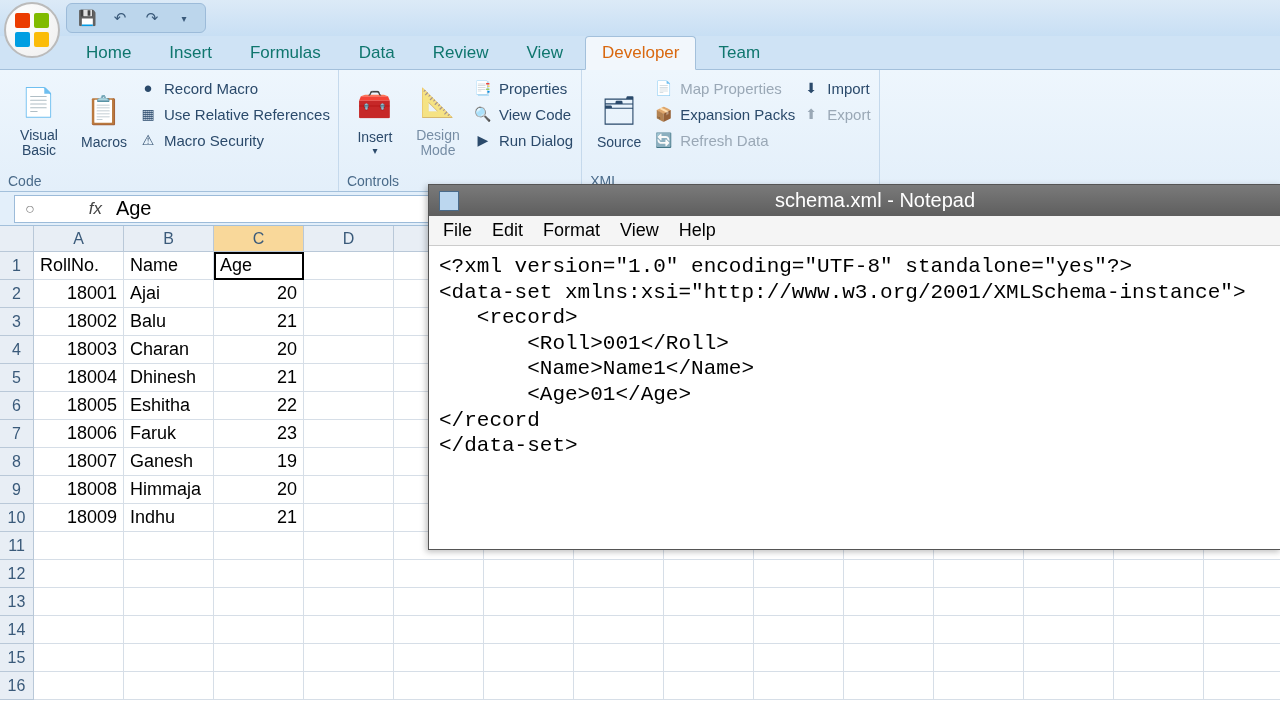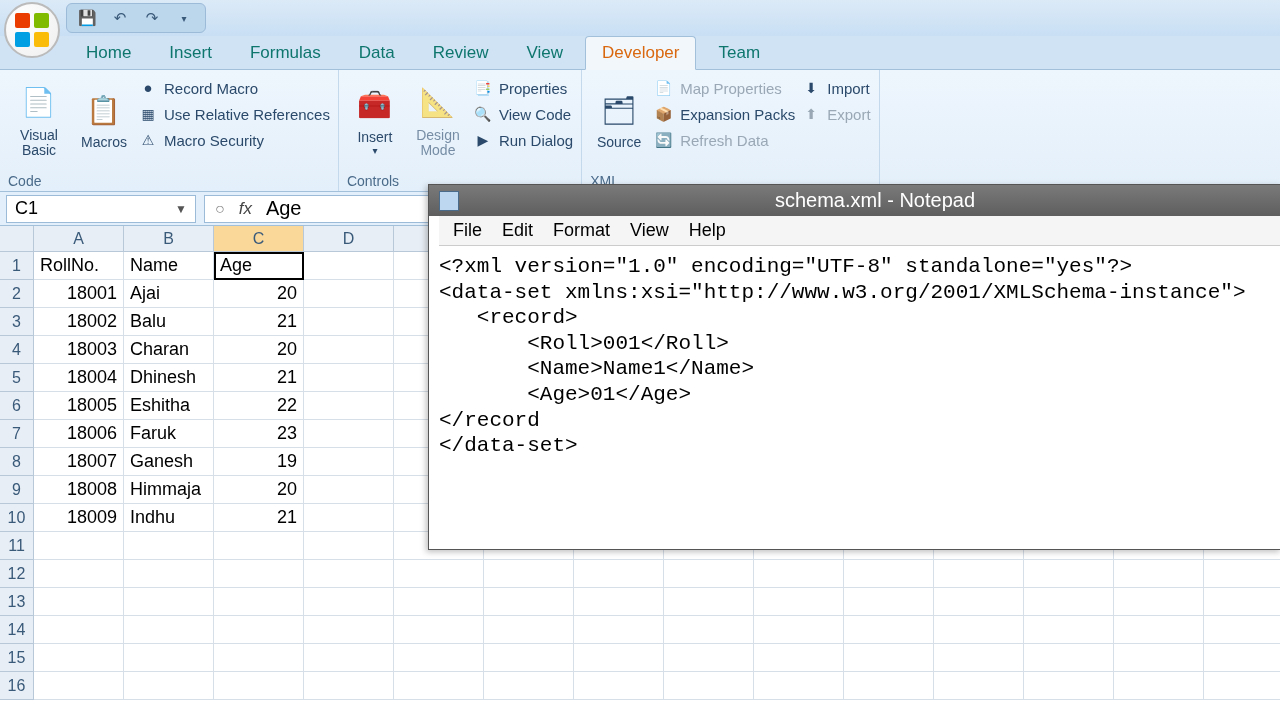--- a/index.html
+++ b/index.html
@@ -34,21 +34,21 @@
   .small-list { display:flex; flex-direction:column; gap:6px; padding-top:4px; }
   .small-btn { display:flex; align-items:center; gap:6px; font-size:15px; color:#2b4a6b; white-space:nowrap; }
   .small-btn.disabled { color:#9aa8b6; }
   .small-btn .sico { width:20px; height:20px; display:flex; align-items:center; justify-content:center; font-size:14px; }
 
   
   .fbar { height: 34px; background:#e3effa; border-bottom:1px solid #a3c0db; display:flex; align-items:center; padding-left:6px; }
   .namebox { width: 190px; height:28px; background:#fff; border:1px solid #9cbbd9; display:flex; align-items:center; justify-content:space-between; padding:0 8px; font-size:18px; }
   .namebox .dd { font-size:12px; color:#555;}
   .fxarea { flex:1; display:flex; align-items:center; height:28px; background:#fff; border:1px solid #9cbbd9; margin-left:8px; padding-left:10px; gap:14px; }
-  .fxarea .fx { font-style:italic; font-size:17px; color:#444;}
+  .fxarea .fx { font-style:italic; font-size:17px; color:#444;margin-left:40px;}
   .fxarea .cancel { color:#888; font-size:16px;}
   .fxval { font-size:20px; }
 
   
   .grid-wrap { position:absolute; top:226px; left:0; right:0; bottom:0; background:#fff; }
   .corner { position:absolute; left:0; top:0; width:34px; height:26px; background:#e8eef5; border-right:1px solid #b9c8d8; border-bottom:1px solid #b9c8d8; }
   .colheads { position:absolute; left:34px; top:0; height:26px; display:flex; }
   .colhead { width:90px; height:26px; background:#e8eef5; border-right:1px solid #b9c8d8; border-bottom:1px solid #b9c8d8; display:flex; align-items:center; justify-content:center; font-size:16px; color:#3a5a7a;}
   .colhead.sel { background:#f9d89a; }
   .rowheads { position:absolute; left:0; top:26px; width:34px; }
@@ -57,21 +57,21 @@
   .row { display:flex; }
   .cell { width:90px; height:28px; border-right:1px solid #d6dee7; border-bottom:1px solid #d6dee7; padding:0 6px; font-size:18px; display:flex; align-items:center; }
   .cell.num { justify-content:flex-end; }
   .cell.active { outline:2px solid #000; outline-offset:-2px; }
 
   
   .notepad { position:absolute; left:428px; top:184px; right:-2px; height:366px; background:#fff; border:1px solid #555; box-shadow: -2px 2px 6px rgba(0,0,0,0.25); display:flex; flex-direction:column; }
   .np-title { height:31px; background:linear-gradient(#7a7a7a,#5e5e5e); display:flex; align-items:center; padding-left:10px; gap:10px; }
   .np-title .npico { width:20px; height:20px; background:#bcd7ef; border:1px solid #4a6b8a; }
   .np-title .t { flex:1; text-align:center; font-size:20px; color:#fff; }
-  .np-menu { height:30px; display:flex; align-items:center; gap:20px; padding-left:14px; font-size:18px; background:#f5f5f5; border-bottom:1px solid #ccc;margin-left:10px; }
+  .np-menu { height:30px; display:flex; align-items:center; gap:20px; padding-left:14px; font-size:18px; background:#f5f5f5; border-bottom:1px solid #ccc; }
   .np-body { flex:1; padding:8px 10px; font-family: Consolas, "Courier New", monospace; font-size:21px; line-height:1.22; white-space:pre; overflow:hidden; }
 
   [data-interactable="true"] { cursor:pointer; }
 </style>
 </head>
 <body>
 
 <div class="titlebar" data-interactable="false">
   <div class="office-btn" data-interactable="true">
     <div class="logo" data-interactable="false">
@@ -190,24 +190,20 @@
           <span class="sico" data-interactable="false">⬆</span>
           <span data-interactable="false">Export</span>
         </div>
       </div>
     </div>
     <div class="group-label" data-interactable="false">XML</div>
   </div>
 </div>
 
 <div class="fbar" data-interactable="false">
-  <div class="namebox" data-interactable="true">
-    <span data-interactable="false">C1</span>
-    <span class="dd" data-interactable="true">▼</span>
-  </div>
   <div class="fxarea" data-interactable="true">
     <span class="cancel" data-interactable="true">○</span>
     <span class="fx" data-interactable="true">fx</span>
     <span class="fxval" data-interactable="false">Age</span>
   </div>
 </div>
 
 <div class="grid-wrap" data-interactable="false">
   <div class="corner" data-interactable="true"></div>
   <div class="colheads" id="colheads" data-interactable="false">

